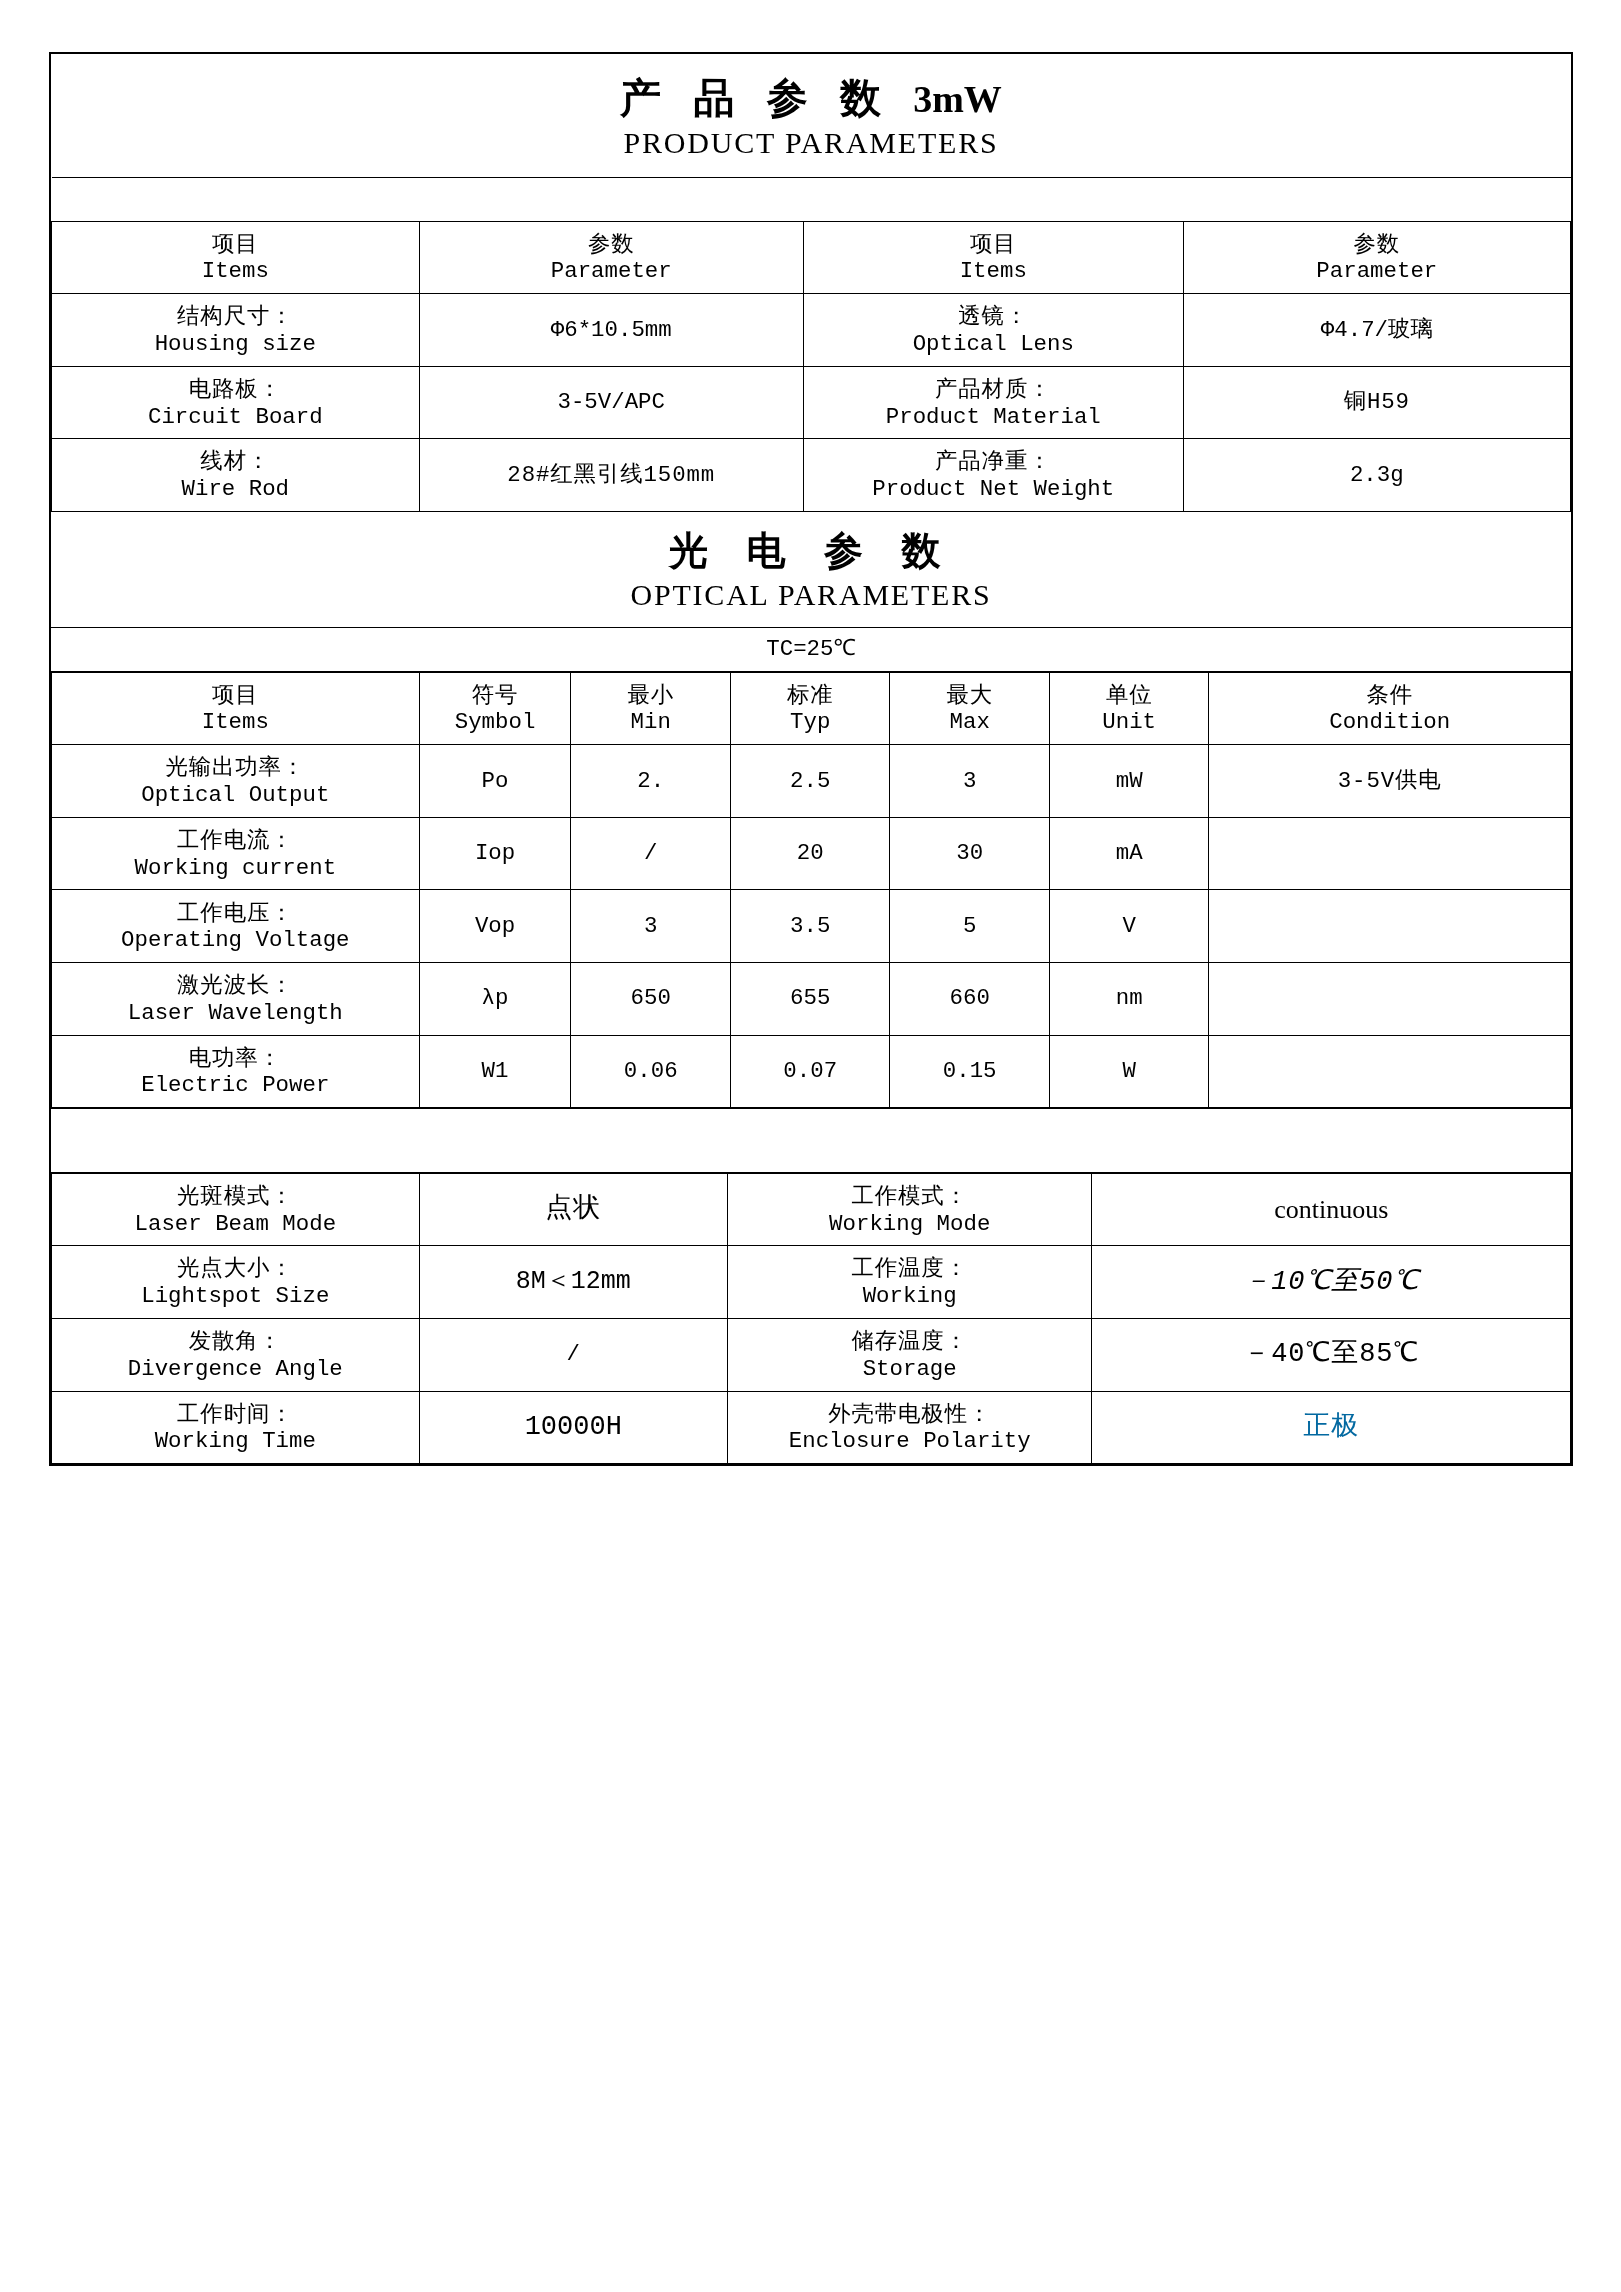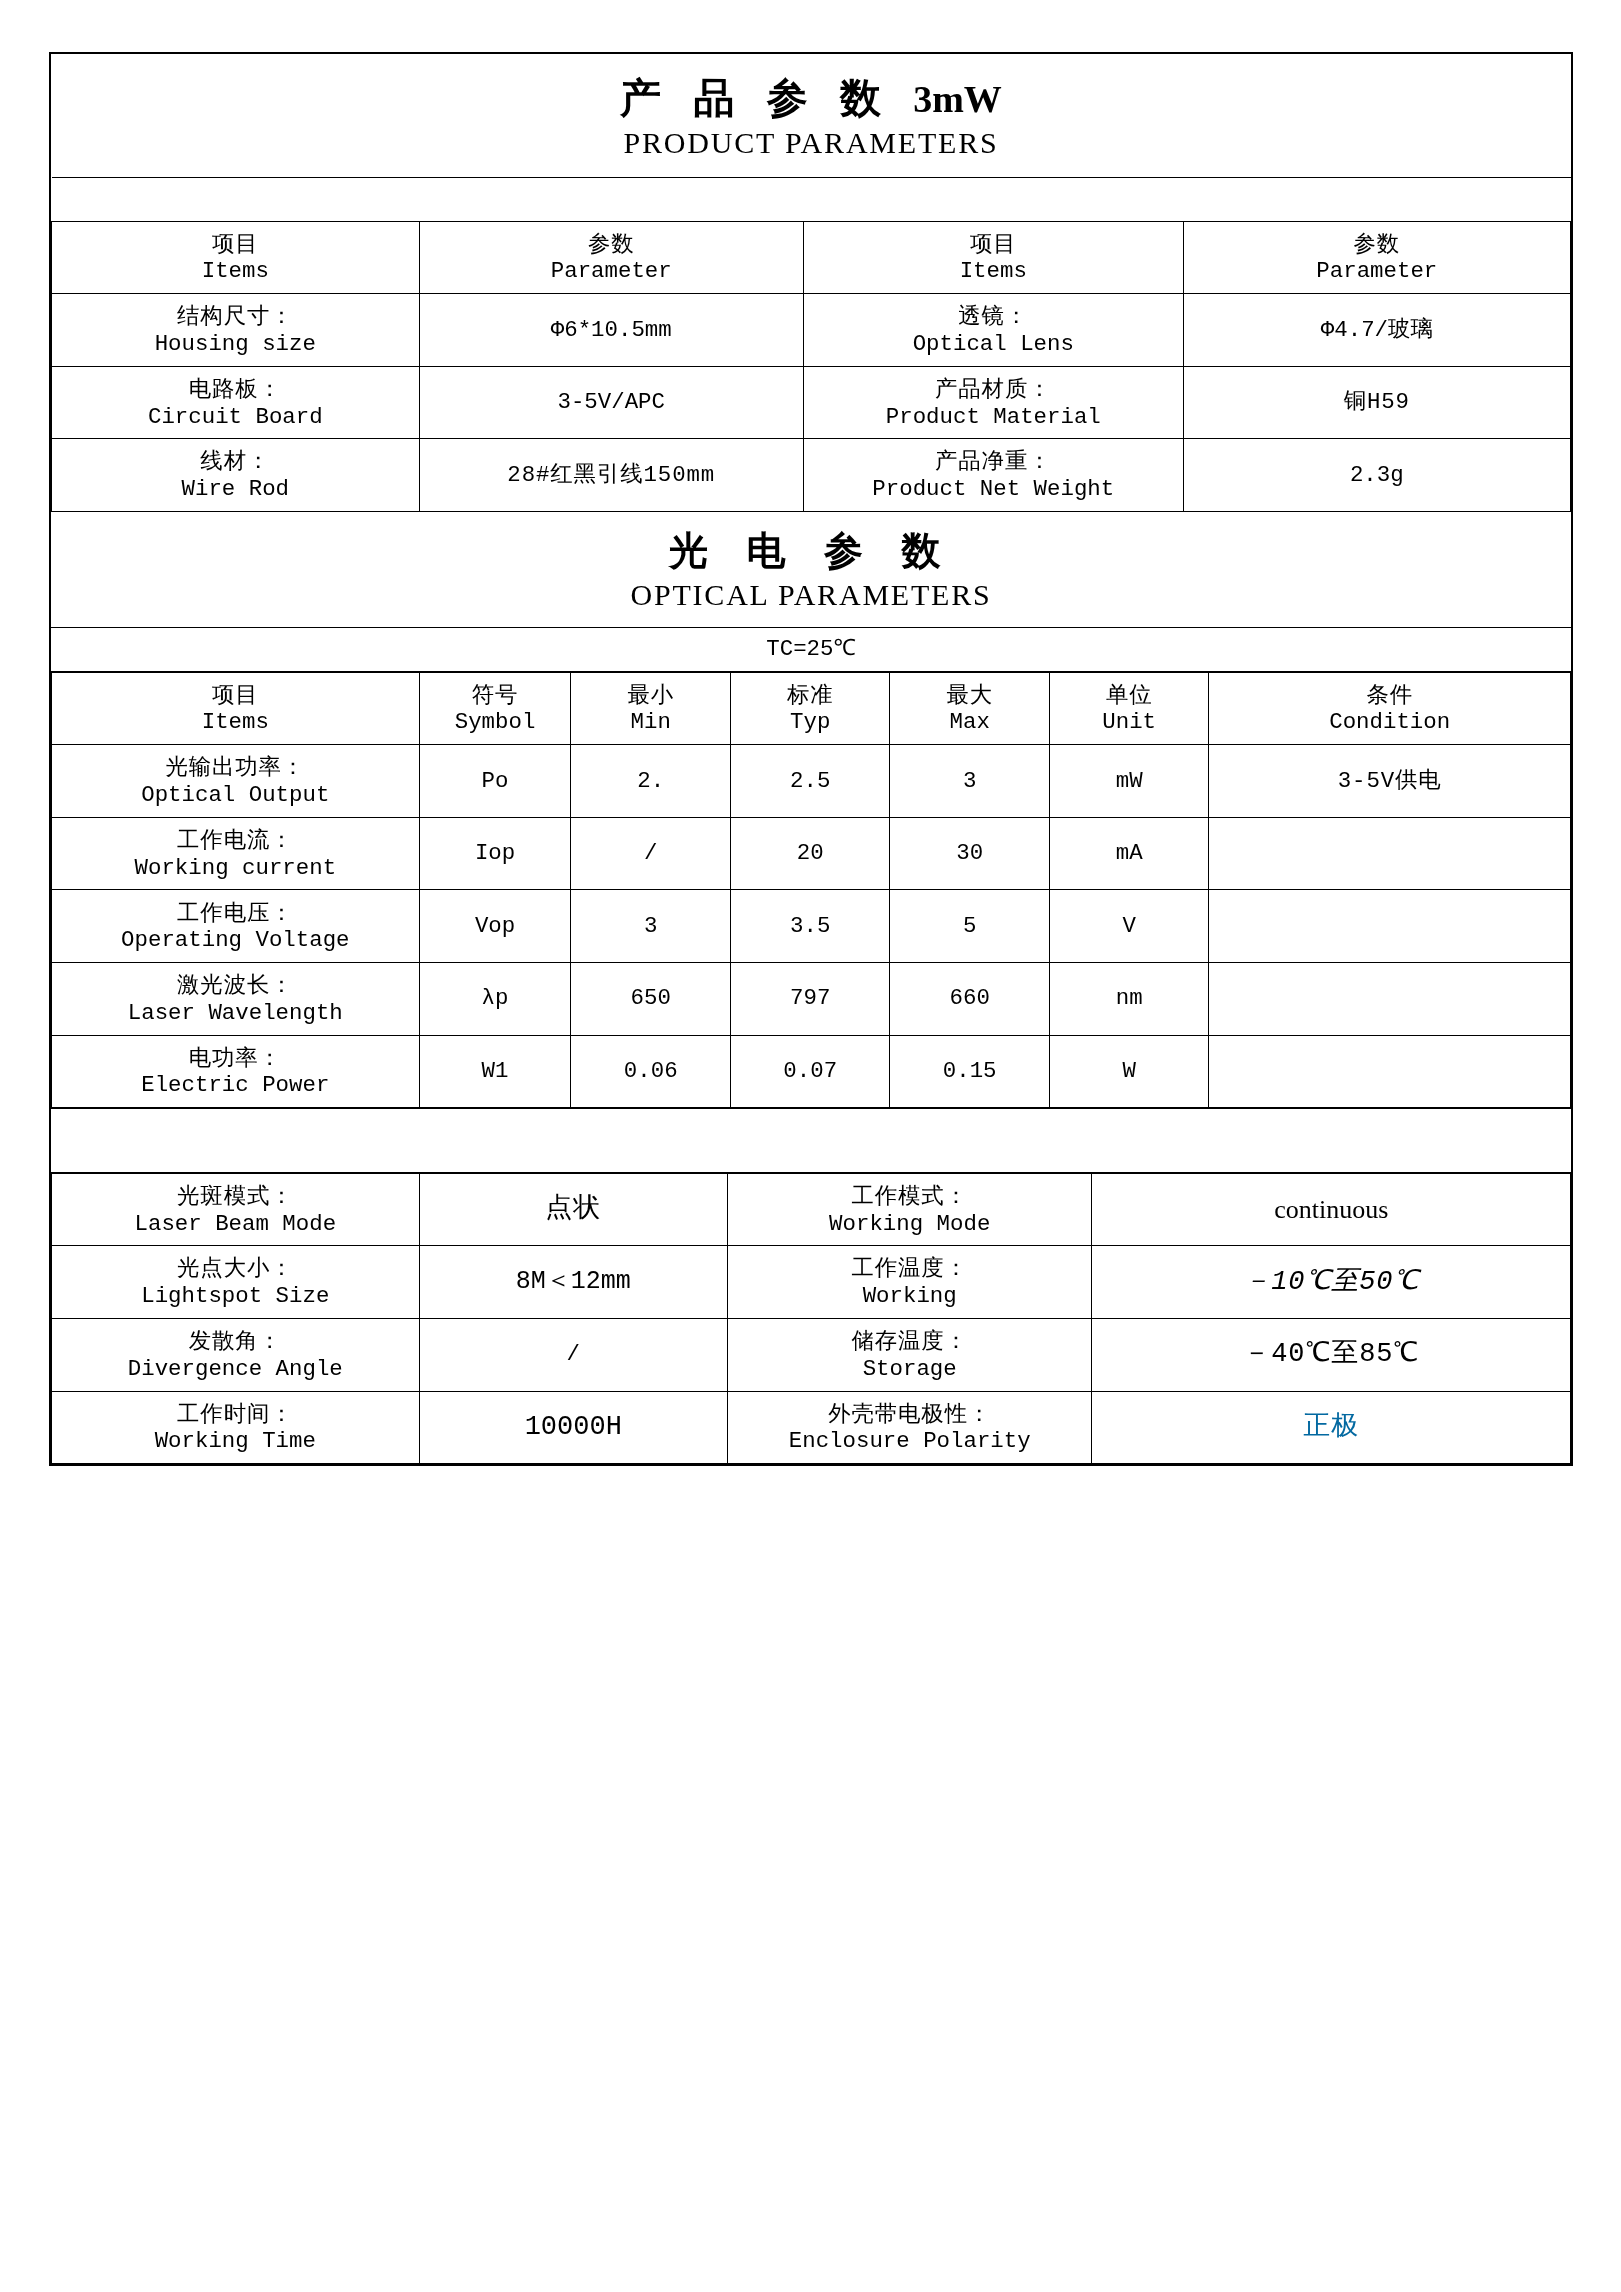--- a/index.html
+++ b/index.html
@@ -293,21 +293,21 @@
         <td></td>
       </tr>
 
       <tr>
         <td class="cell-tall">
           <div class="cn">激光波长：</div>
           <div class="en">Laser Wavelength</div>
         </td>
         <td class="en valign-bottom">λp</td>
         <td class="big-val valign-bottom">650</td>
-        <td class="big-val valign-bottom">797</td>
+        <td class="big-val valign-bottom">655</td>
         <td class="big-val valign-bottom">660</td>
         <td class="en valign-bottom">nm</td>
         <td></td>
       </tr>
 
       <tr>
         <td class="cell-tall">
           <div class="cn">电功率：</div>
           <div class="en">Electric Power</div>
         </td>

